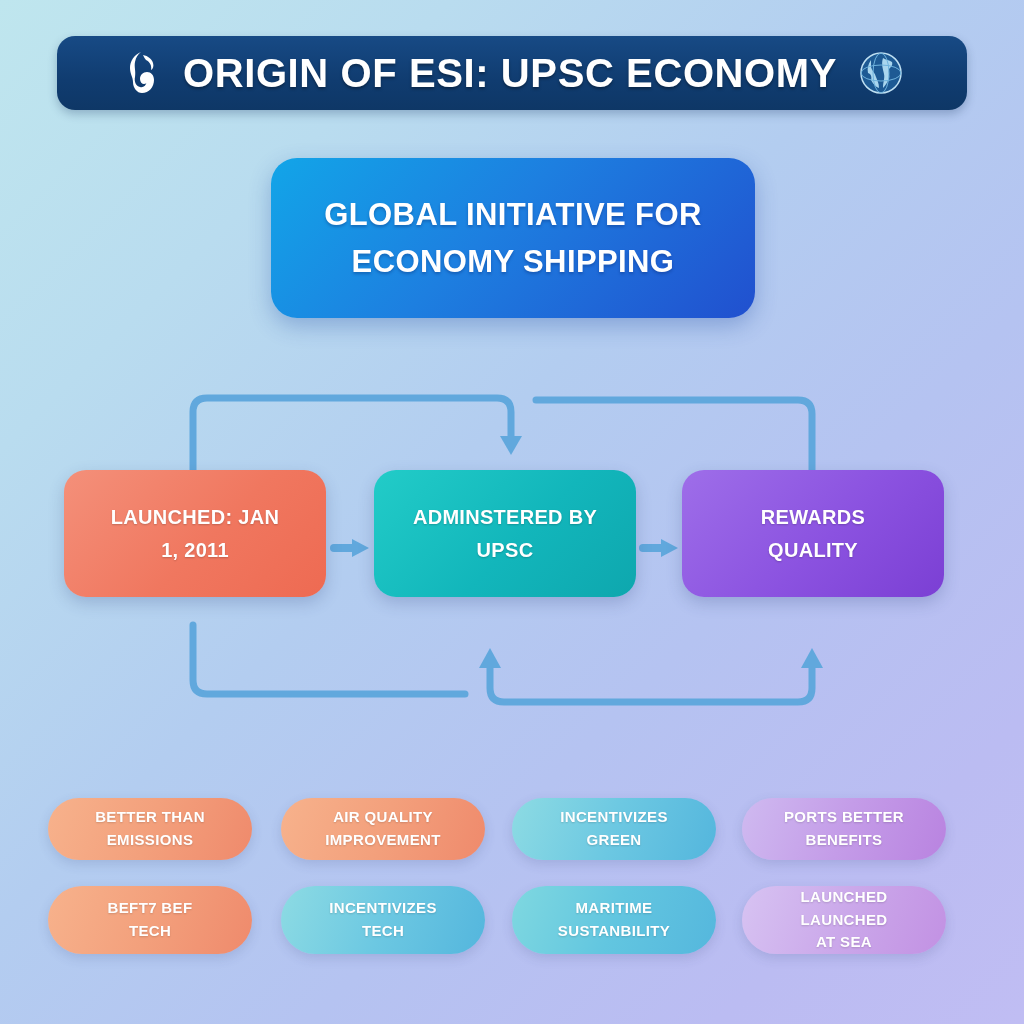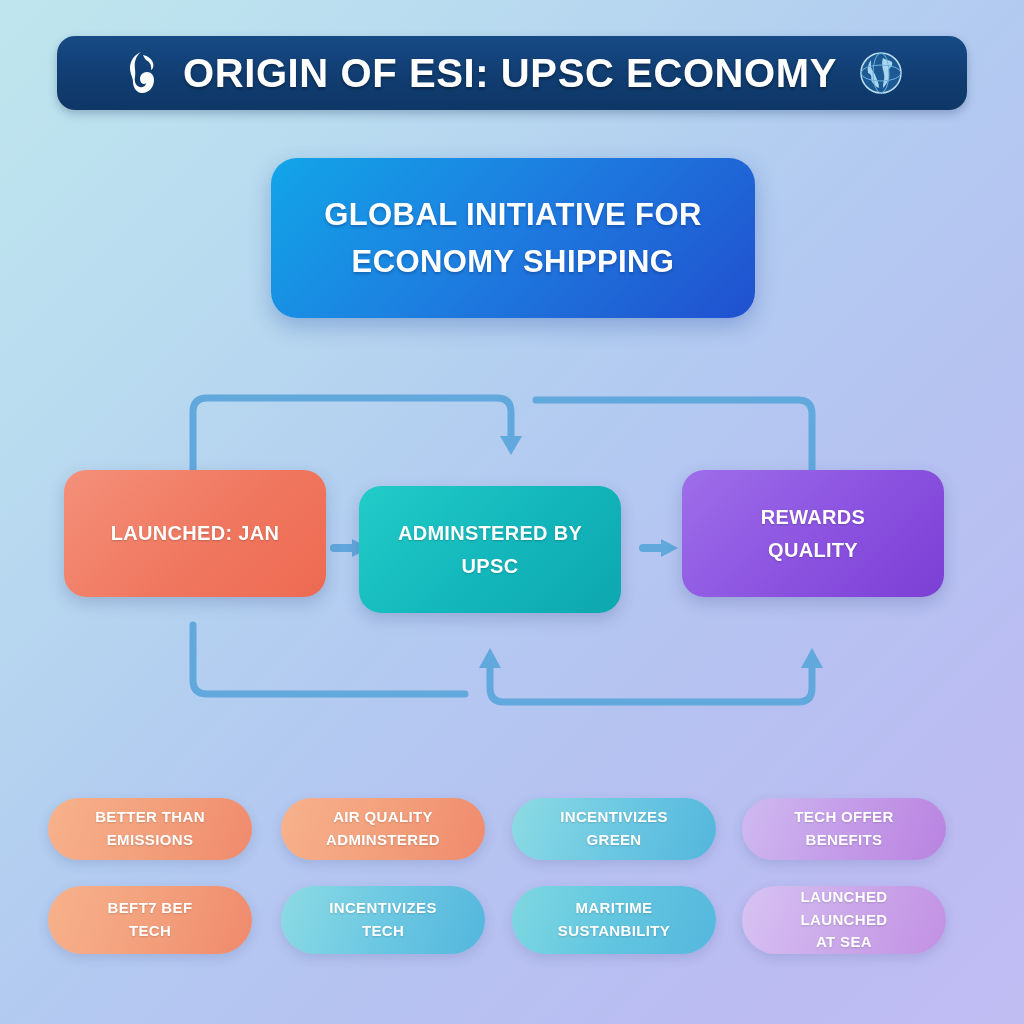--- a/index.html
+++ b/index.html
@@ -115,24 +115,23 @@
     line-height: 1.62;
     letter-spacing: 0.3px;
     text-shadow: 0 1px 2px rgba(0, 0, 0, 0.20);
   }
   .flow-1 {
     left: 64px;
     width: 262px;
     background: linear-gradient(135deg, #f4907a 0%, #f0775f 55%, #ee6a52 100%);
   }
   .flow-2 {
-    left: 359px;
+    left: 374px;
     width: 262px;
     background: linear-gradient(135deg, #22ccc8 0%, #12b6bb 55%, #0ea7ae 100%);
-    margin-top: 16px;
   }
   .flow-3 {
     left: 682px;
     width: 262px;
     background: linear-gradient(135deg, #9e6ee9 0%, #8b52e0 55%, #7b3fd4 100%);
   }
 
   
   .pill {
     position: absolute;
@@ -232,20 +231,21 @@
       <g>
         <line x1="643" y1="548" x2="666" y2="548" stroke="#61a8dd" stroke-width="8" stroke-linecap="round"></line>
         <path d="M678 548 L661 539 L661 557 Z" fill="#61a8dd"></path>
       </g>
     </g>
   </svg>
 
   <div class="flow-box flow-1">
     <div>
       <div class="flow-label">LAUNCHED: JAN</div>
+      <div class="flow-label">1, 2011</div>
     </div>
   </div>
 
   <div class="flow-box flow-2">
     <div>
       <div class="flow-label">ADMINSTERED BY</div>
       <div class="flow-label">UPSC</div>
     </div>
   </div>
 
@@ -258,34 +258,34 @@
   <div class="pill pill-c1 pill-r1 tone-orange">
     <div>
       <div class="pill-label">BETTER THAN</div>
       <div class="pill-label">EMISSIONS</div>
     </div>
   </div>
 
   <div class="pill pill-c2 pill-r1 tone-orange">
     <div>
       <div class="pill-label">AIR QUALITY</div>
-      <div class="pill-label">ADMINSTERED</div>
+      <div class="pill-label">IMPROVEMENT</div>
     </div>
   </div>
 
   <div class="pill pill-c3 pill-r1 tone-cyan">
     <div>
       <div class="pill-label">INCENTIVIZES</div>
       <div class="pill-label">GREEN</div>
     </div>
   </div>
 
   <div class="pill pill-c4 pill-r1 tone-violet">
     <div>
-      <div class="pill-label">TECH OFFER</div>
+      <div class="pill-label">PORTS BETTER</div>
       <div class="pill-label">BENEFITS</div>
     </div>
   </div>
 
   <div class="pill pill-c1 pill-r2 tone-orange">
     <div>
       <div class="pill-label">BEFT7 BEF</div>
       <div class="pill-label">TECH</div>
     </div>
   </div>

